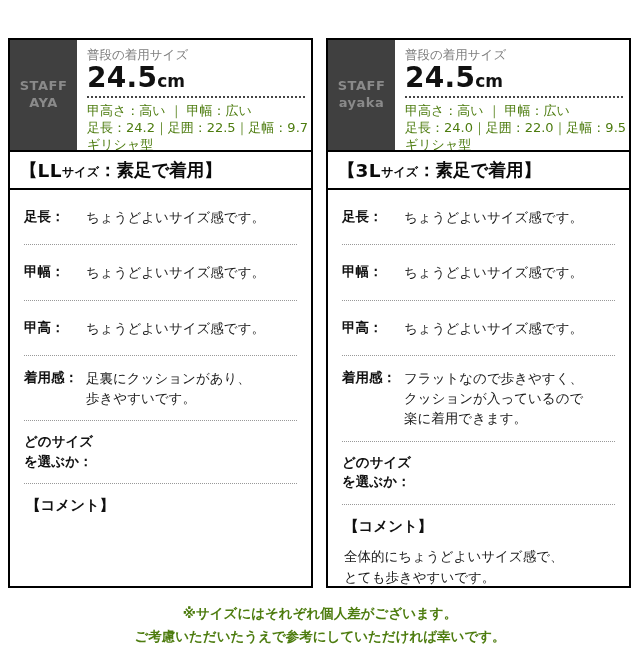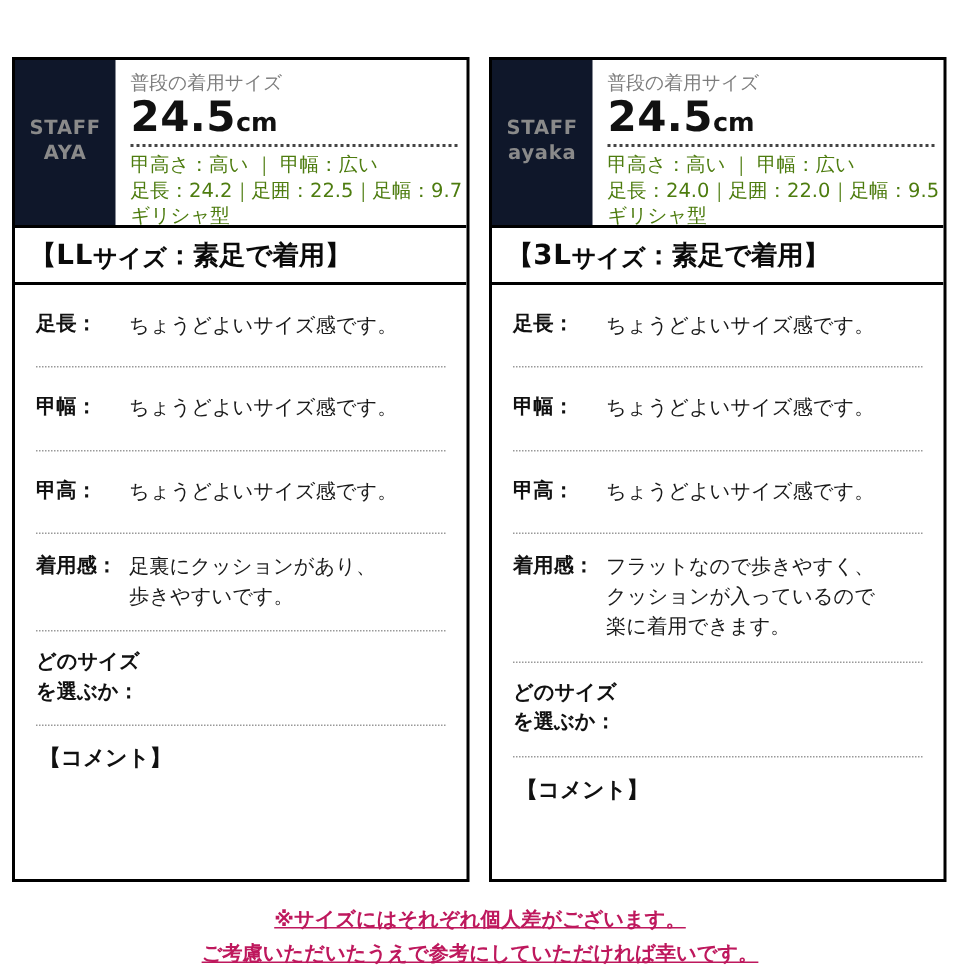--- a/index.html
+++ b/index.html
@@ -4,54 +4,54 @@
 <style>
   * { margin:0; padding:0; box-sizing:border-box; }
   html,body { width:640px; height:650px; background:#ffffff;
     font-family:"DejaVu Sans","Liberation Sans",sans-serif; color:#111; }
   .panels { display:flex; gap:13px; padding:38px 0 0 8px; }
   .panel { width:305px; height:550px; border:2px solid #000; background:#fff;
     display:flex; flex-direction:column; overflow:hidden; }
 
   
   .panel-header { height:112px; border-bottom:2px solid #000; display:flex; flex-shrink:0; }
-  .staff-box { width:67px; background:#0f172a; color:#8a8a8a; font-weight:bold;
+  .staff-box { width:67px; background:#404040; color:#8a8a8a; font-weight:bold;
     font-size:13px; line-height:1.3; letter-spacing:0.5px;
     display:flex; flex-direction:column; justify-content:center; align-items:center; flex-shrink:0; }
   .header-content { flex:1; padding:7px 6px 4px 10px; overflow:hidden; }
   .usual-label { font-size:12.5px; color:#7d7d7d; line-height:1.25; margin-bottom:1px; }
   .size-line { line-height:1; padding-bottom:4px; margin-bottom:4px; border-bottom:2px dotted #444; }
   .size-value { font-size:28px; font-weight:bold; letter-spacing:0.3px; }
   .size-unit  { font-size:17px; font-weight:bold; }
   .measure { font-size:13px; font-weight:normal; color:#4d7c0f; line-height:1.32; white-space:nowrap; }
 
   
   .section-title { height:38px; border-bottom:2px solid #000; padding:5px 10px;
     font-weight:bold; color:#0a0a0a; display:flex; align-items:center; flex-shrink:0; }
   .st-open, .st-rest { font-size:17.5px; }
   .st-code { font-size:18.5px; letter-spacing:0.5px; }
-  .st-small { font-size:16px; padding-top:4px;font-family:Liberation Serif, serif; }
+  .st-small { font-size:12px; padding-top:4px;font-family:Liberation Serif, serif; }
 
   
   .panel-body { flex:1; padding:0 14px; display:flex; flex-direction:column; overflow:hidden;border-radius:29px; }
   .row { display:flex; align-items:flex-start; border-bottom:1px dotted #999;
     font-size:13.5px; padding:17px 0; }
   .row-label { width:62px; flex-shrink:0; font-weight:bold; white-space:pre-line; line-height:1.45; }
   .row-value { flex:1; white-space:pre-line; line-height:1.5; color:#1a1a1a; }
   .row.multiline { padding:12px 0; }
   .row.size-choice { padding:11px 0 12px; }
   .row.size-choice .row-label { width:80px; }
 
   .comment { padding:10px 2px 6px; }
   .comment-heading { font-weight:bold; font-size:14.5px; margin:2px 0 10px; }
   .comment-body { font-size:13.5px; line-height:1.55; white-space:pre-line; color:#1a1a1a; }
 
   
   .footer-note { margin-top:14px; text-align:center; font-weight:bold;
-    font-size:13.5px; line-height:1.7; color:#be185d; white-space:pre-line;text-decoration:underline; }
+    font-size:13.5px; line-height:1.7; color:#4d7c0f; white-space:pre-line; }
 </style>
 </head>
 <body>
 
 <div class="panels">
 
   <div class="panel">
     <div class="panel-header">
       <div class="staff-box">
         <span>STAFF</span>
@@ -145,20 +145,22 @@
         <span class="row-value">フラットなので歩きやすく、
 クッションが入っているので
 楽に着用できます。</span>
       </div>
       <div class="row size-choice">
         <span class="row-label">どのサイズ
 を選ぶか：</span>
       </div>
       <div class="comment">
         <div class="comment-heading">【コメント】</div>
+        <div class="comment-body">全体的にちょうどよいサイズ感で、
+とても歩きやすいです。</div>
       </div>
     </div>
   </div>
 
 </div>
 
 <div class="footer-note">※サイズにはそれぞれ個人差がございます。
 ご考慮いただいたうえで参考にしていただければ幸いです。</div>
 
 </body></html>

